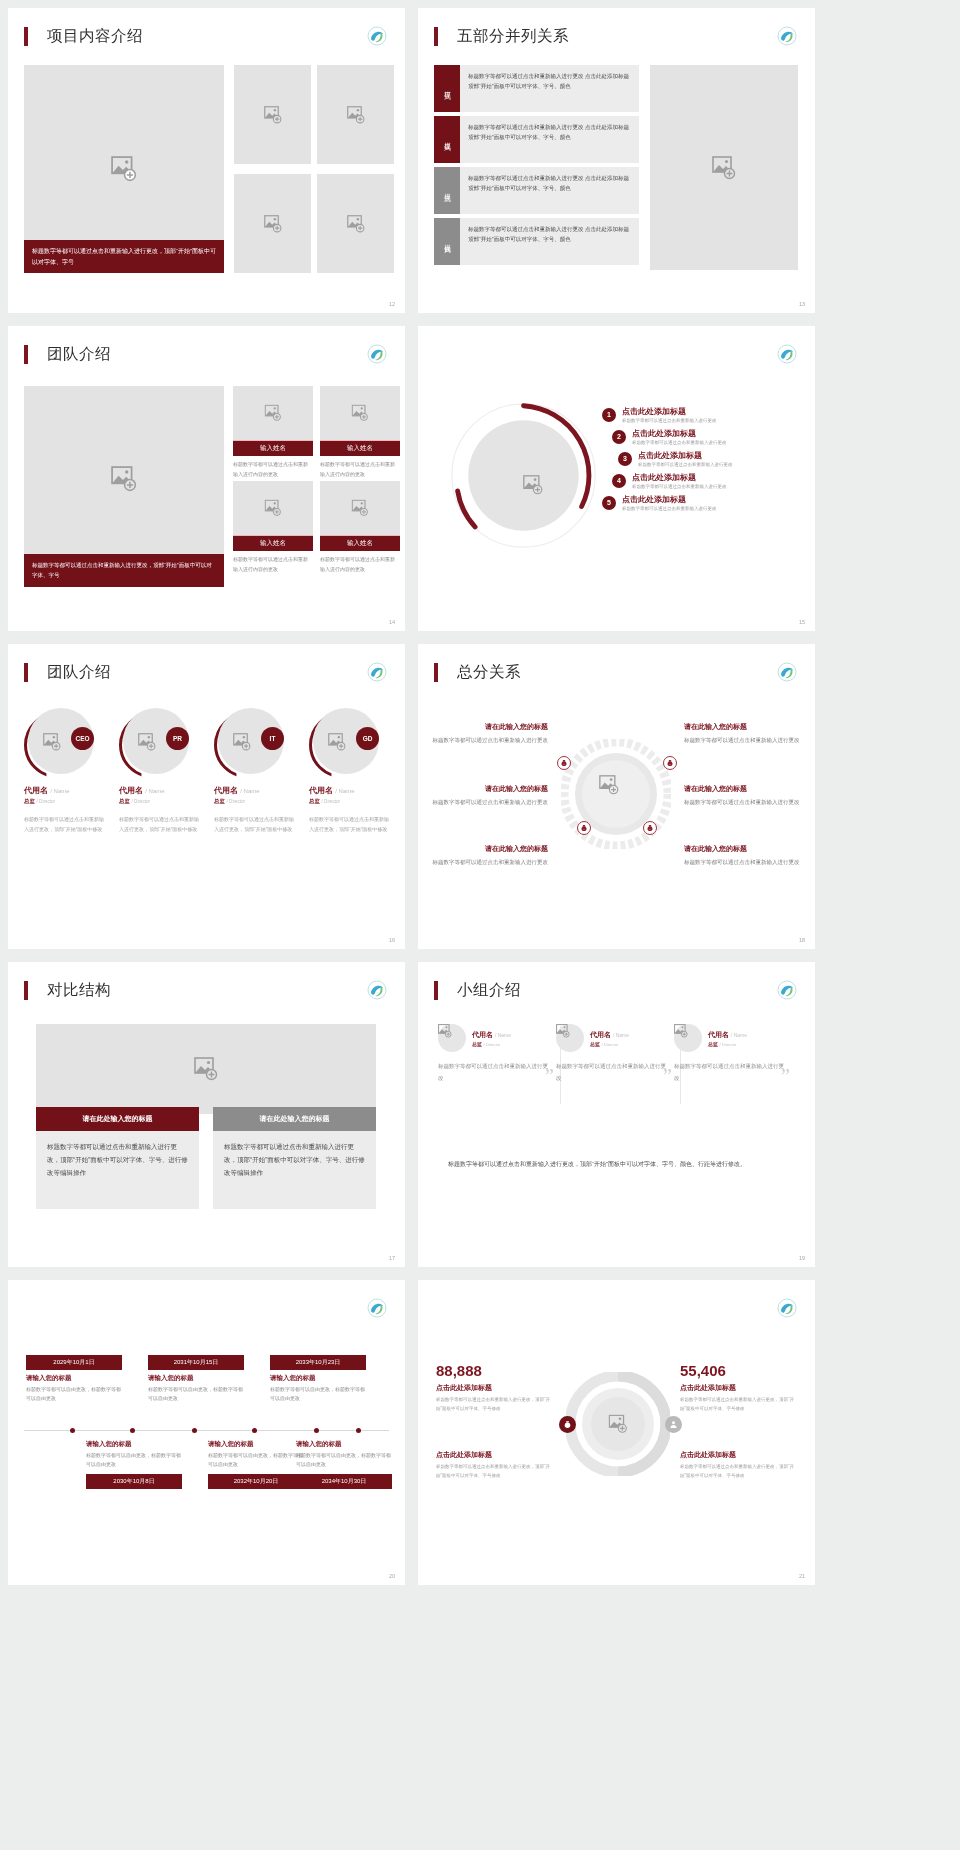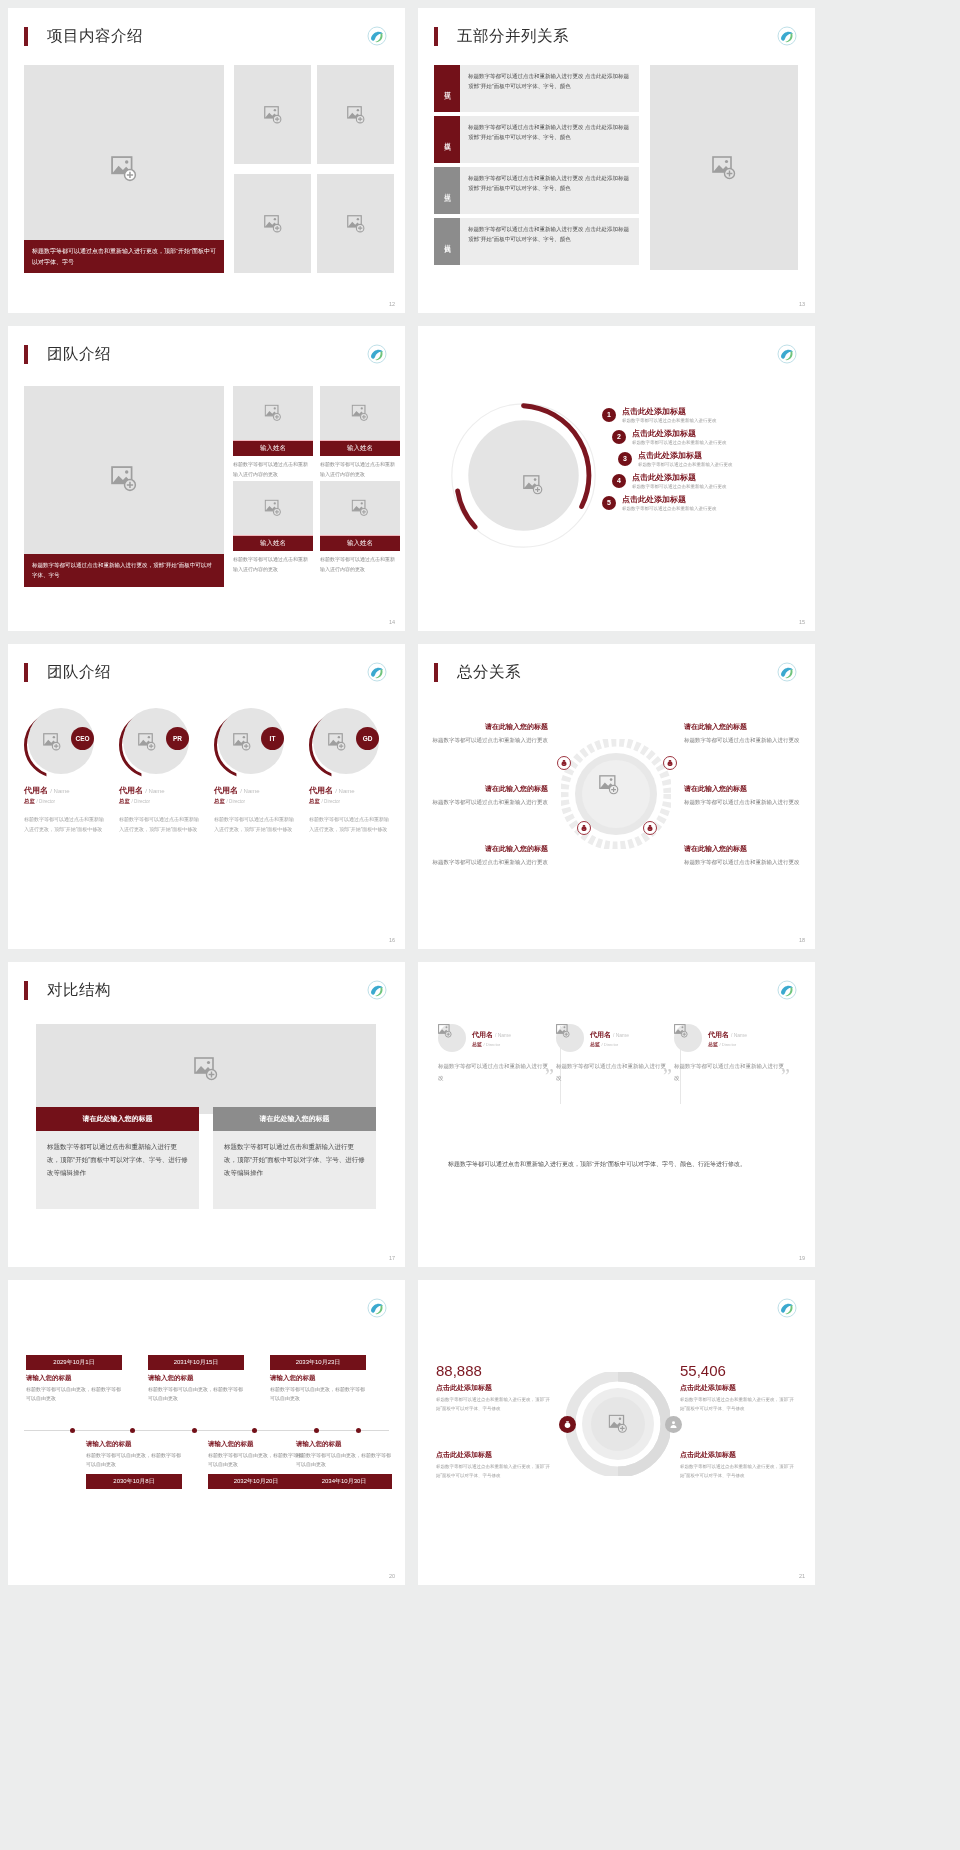--- a/index.html
+++ b/index.html
@@ -165,21 +165,21 @@
   .s20-date {
     background:#731119; color:#fff; font-size:6px; text-align:center; padding:3px 0;
   }
   .s20-t { font-size:6.5px; font-weight:bold; color:#7b1620; margin:4px 0 2px; }
   .s20-p { font-size:5px; line-height:1.85; color:#8d8d8d; }
   .s20-dot { position:absolute; width:5px; height:5px; border-radius:50%; background:#731119; top:148px; }
 
   
   .s21-donut { position:absolute; left:148px; top:92px; width:104px; height:104px; }
   .s21-side { position:absolute; width:116px; }
-  .s21-big { font-size:15px; font-weight:normal; color:#7b1620; }
+  .s21-big { font-size:15px; font-weight:bold; color:#7b1620; }
   .s21-h { font-size:7px; font-weight:bold; color:#7b1620; margin-top:4px; }
   .s21-p { font-size:4.5px; line-height:1.9; color:#9a9a9a; margin-top:3px; }
   .s21-bubble {
     position:absolute; width:17px; height:17px; border-radius:50%;
     display:flex; align-items:center; justify-content:center;
   }
 </style>
 </head>
 <body>
 
@@ -656,20 +656,24 @@
       </div>
       <div class="s17-col">
         <div class="s17-head greybar">请在此处输入您的标题</div>
         <div class="s17-body">标题数字等都可以通过点击和重新输入进行更改，顶部“开始”面板中可以对字体、字号、进行修改等编辑操作</div>
       </div>
     </div>
     <div class="pgnum">17</div>
   </div>
 
   <div class="slide">
+    <div class="stitle-wrap">
+      <div class="stitle-bar"></div>
+      <div class="stitle">小组介绍</div>
+    </div>
     <svg class="logo" viewBox="0 0 40 40">
         <circle cx="20" cy="20" r="18" fill="none" stroke="#bfe0e8" stroke-width="2"></circle>
         <path d="M8 24c4-14 20-16 24-8-6-2-14 2-16 10-2 6-8 4-8-2z" fill="#3ba9cf"></path>
         <path d="M30 14c4 10-4 20-14 18 8-2 12-8 11-16z" fill="#6fc47c"></path>
       </svg>
     <div class="s19-div" style="left:142px"></div>
     <div class="s19-div" style="left:262px"></div>
     <div class="s19-row">
       <div class="s19-card">
         <div class="s19-top">

